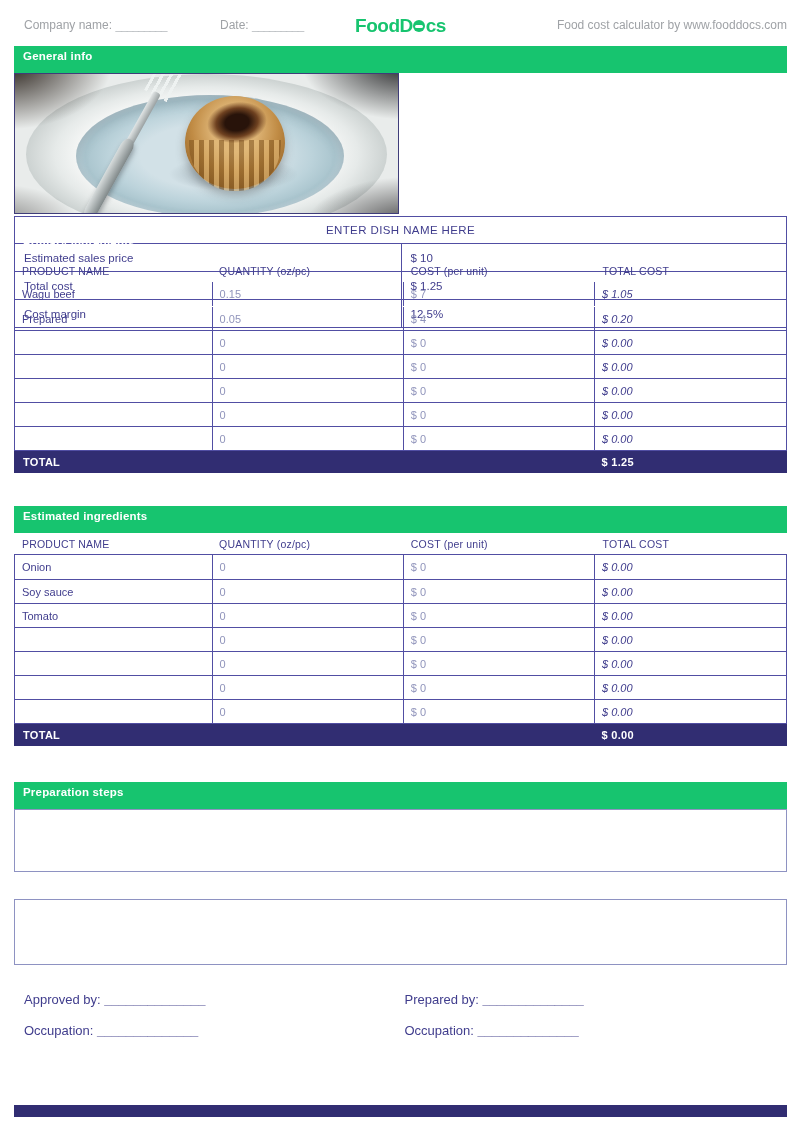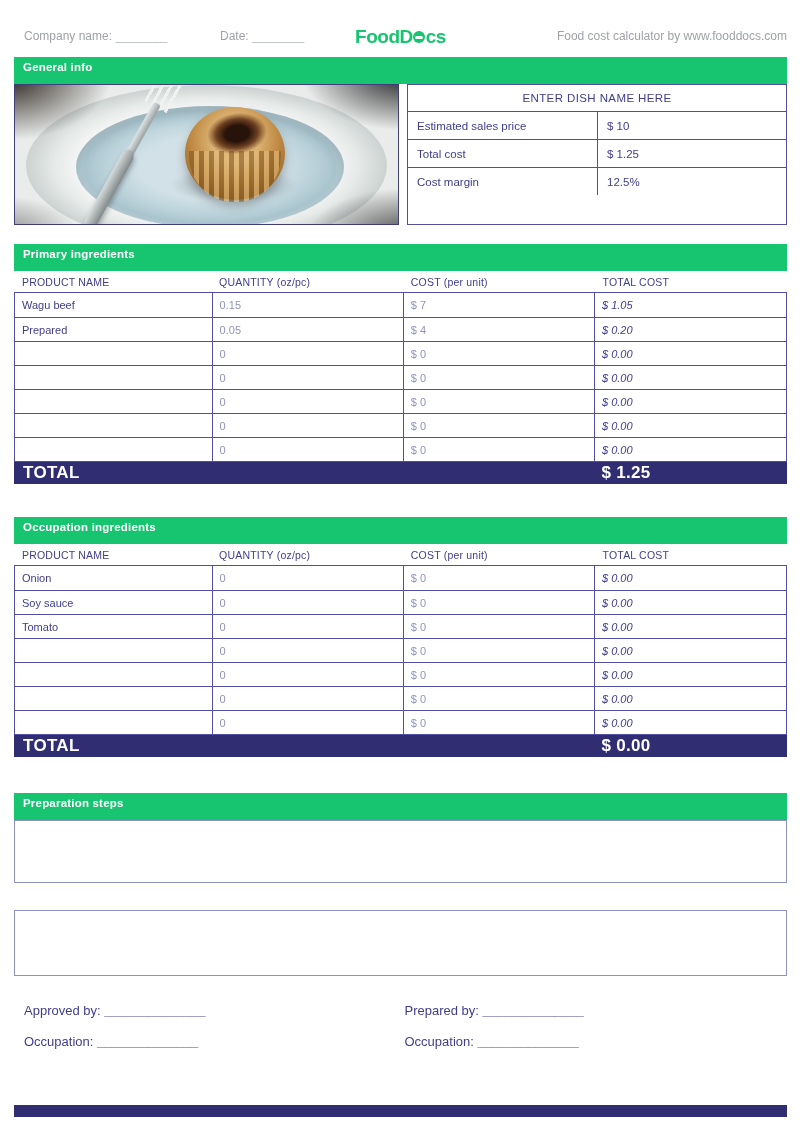--- a/index.html
+++ b/index.html
@@ -3,42 +3,42 @@
 <meta charset="utf-8">
 <style>
   :root{
     --green:#17c46f; --navy:#403d8d; --navydark:#312d72; --muted:#9094bb;
     --gray:#9fa2a6; --cellb:#514ea3; --boxb:#8e92c2;
   }
   *{box-sizing:border-box; margin:0; padding:0;}
   html,body{background:#ffffff;}
   body{width:800px; height:1131px; position:relative; overflow:hidden;
        font-family:"Liberation Sans","DejaVu Sans",sans-serif; color:var(--navy);}
-  .page{position:absolute; inset:0; padding:0 13px 0 14px;margin-top:11px;}
+  .page{position:absolute; inset:0; padding:0 13px 0 14px;}
 
   
   .topbar{position:relative; margin-top:15px; height:22px; font-size:12px; color:var(--gray);}
   .tb-company{position:absolute; left:10px; top:3px;}
   .tb-date{position:absolute; left:206px; top:3px;}
   .tb-line{color:#bcc0c3; letter-spacing:-1px;}
   .logo{position:absolute; left:0; right:0; top:0; text-align:center; font-size:19px; font-weight:bold;
         color:var(--green); letter-spacing:-0.5px;}
   .logo-o{display:inline-block; width:12px; height:12px; border-radius:50%; background:var(--green);
           position:relative; margin:0 0.5px;}
   .logo-o::after{content:""; position:absolute; left:2px; right:2px; top:4.5px; height:3px;
           background:#fff; border-radius:2px;}
   .tagline{position:absolute; right:0; top:3px; color:var(--gray);}
 
   
   .banner{height:27px; background:var(--green); color:#fff; font-size:11.5px; font-weight:bold;
           padding:4px 9px; letter-spacing:0.2px;}
 
   
   .sec-gi{margin-top:9px;}
-  .gi-body{display:flex; gap:8px; height:141px;}
+  .gi-body{display:flex; gap:2px; height:141px;flex-direction:column;}
   .photo{position:relative; width:385px; height:141px; border:1px solid #3f3d7a;
          background:#e9eceb; overflow:hidden; flex:none;}
   .ph-plate-outer{position:absolute; left:3%; top:0; width:94%; height:116%; border-radius:50%;
          background:radial-gradient(closest-side,#f8f9f8 68%,#e6eae9 84%,#ccd2d1 100%);}
   .ph-plate-inner{position:absolute; left:16%; top:15%; width:70%; height:88%; border-radius:50%;
          background:radial-gradient(closest-side,#d2e1e7 0 52%,#bcd3db 76%,#aac5ce 93%,#b8cdd5 100%);
          box-shadow:inset 0 5px 12px rgba(90,110,120,.3);}
   .ph-shadow{position:absolute; left:36%; top:56%; width:42%; height:32%; border-radius:50%;
          background:radial-gradient(closest-side,rgba(70,85,95,.45),rgba(70,85,95,0) 80%);}
   .pie{position:absolute; left:170px; top:22px; width:100px; height:93px; border-radius:50%;
@@ -77,21 +77,21 @@
            align-items:center; font-size:10.5px; letter-spacing:0.2px; color:var(--navy);}
   .colhead span{padding-left:8px;}
   .ing{border:1.5px solid var(--cellb); background:#fff;}
   .ing-row{display:grid; grid-template-columns:25.5% 24.8% 24.8% 24.9%; height:24px;}
   .ing-row + .ing-row{border-top:1px solid var(--cellb);}
   .ing-row > div{display:flex; align-items:center; padding-left:7px; font-size:11px; overflow:hidden;}
   .ing-row > div + div{border-left:1px solid var(--cellb);}
   .c-name{color:var(--navy);}
   .c-qty,.c-cost{color:var(--muted);}
   .c-total{color:var(--navy);font-style:italic;}
-  .total-bar{height:22px; background:var(--navydark); color:#fff; font-weight:bold; font-size:17px;
+  .total-bar{height:22px; background:var(--navydark); color:#fff; font-weight:bold; font-size:11px;
              display:grid; grid-template-columns:75.1% 24.9%; align-items:center; letter-spacing:0.3px;}
   .total-bar .t-label{padding-left:9px;}
   .total-bar .t-value{padding-left:7px;}
 
   
   .sec-prep{margin-top:36px;}
   .sec-allerg{margin-top:27px;}
   .freebox{border:1px solid var(--boxb); background:#fff;}
   .box-prep{height:63px;}
   .box-allerg{height:66px;}
@@ -218,21 +218,21 @@
           <div class="c-total">$ 0.00</div>
         </div>
       </div>
     <div class="total-bar">
       <div class="t-label">TOTAL</div>
       <div class="t-value">$ 1.25</div>
     </div>
   </div>
 
   <div class="sec-secondary">
-    <div class="banner">Occupation ingredients</div>
+    <div class="banner">Estimated ingredients</div>
     <div class="colhead">
 
     <span>PRODUCT NAME</span>
         <span>QUANTITY (oz/pc)</span>
         <span>COST (per unit)</span>
         <span>TOTAL COST</span>
       </div>
     <div class="ing">
 
         <div class="ing-row">

